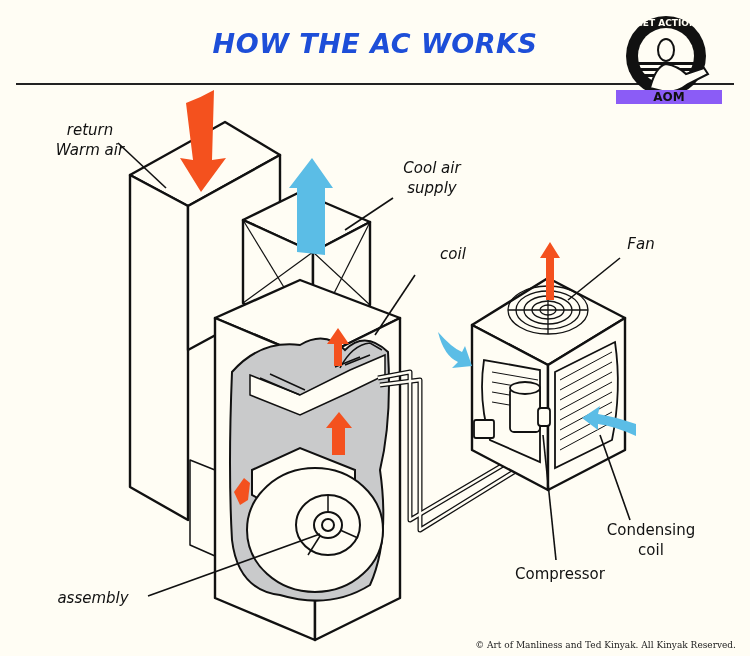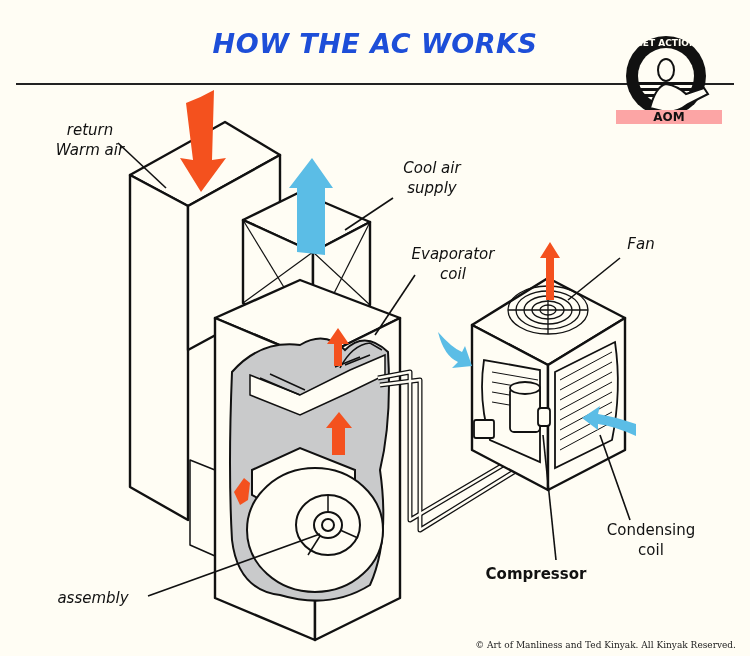--- a/index.html
+++ b/index.html
@@ -3,22 +3,22 @@
 <meta charset="utf-8">
 <style>
   html, body { margin: 0; padding: 0; }
   body { width: 750px; height: 656px; background: #fffdf4; position: relative; overflow: hidden; font-family: "DejaVu Sans", sans-serif; }
   .title { position: absolute; left: 0; width: 750px; top: 28px; text-align: center; font-family: "DejaVu Sans", sans-serif; font-weight: bold; font-style: italic; font-size: 27px; color: #1d4ed8; letter-spacing: 0.5px; }
   .rule { position: absolute; left: 16px; top: 83px; width: 718px; height: 2px; background: #222; }
   .label { position: absolute; font-family: "DejaVu Sans", sans-serif; font-style: italic; font-size: 15px; color: #111; text-align: center; line-height: 20px; }
   .label.upright { font-style: normal; }
   .copyright { position: absolute; right: 14px; bottom: 6px; font-family: "DejaVu Serif", serif; font-size: 9px; color: #222; }
   svg.art { position: absolute; left: 0; top: 0; }
-  .logo { position: absolute; left: 616px; top: 12px; width: 106px; height: 92px; margin-top: 20px; }
-  .logo-text { position: absolute; left: 0; width: 106px; top: 78px; text-align: center; font-family: "DejaVu Sans", sans-serif; font-weight: bold; font-size: 12px; color: #111; background: #fca5a5; }
+  .logo { position: absolute; left: 616px; top: 12px; width: 106px; height: 92px; }
+  .logo-text { position: absolute; left: 0; width: 106px; top: 78px; text-align: center; font-family: "DejaVu Sans", sans-serif; font-weight: bold; font-size: 12px; color: #111; background: #8b5cf6; }
 </style>
 </head>
 <body>
 
 <div class="title">HOW THE AC WORKS</div>
 <div class="rule"></div>
 
 <div class="logo">
   <svg width="106" height="92" viewBox="0 0 106 92">
     <circle cx="50" cy="44" r="40" fill="#111"></circle>
@@ -156,30 +156,29 @@
 
 <div class="label" style="left:40px; top:120px; width:100px;">
   <div>return</div>
   <div>Warm air</div>
 </div>
 <div class="label" style="left:392px; top:158px; width:80px;">
   <div>Cool air</div>
   <div>supply</div>
 </div>
 <div class="label" style="left:398px; top:244px; width:110px;">
-  <div>Evaporator</div>
   <div>coil</div>
 </div>
 <div class="label" style="left:616px; top:234px; width:50px;">
   <div>Fan</div>
 </div>
 <div class="label upright" style="left:596px; top:520px; width:110px;">
   <div>Condensing</div>
   <div>coil</div>
 </div>
-<div class="label upright" style="left:476px; top:564px; width:120px;font-weight:bold;">
+<div class="label upright" style="left:500px; top:564px; width:120px;">
   <div>Compressor</div>
 </div>
 <div class="label" style="left:28px; top:588px; width:130px;">
   <div>assembly</div>
 </div>
 
 <div class="copyright">© Art of Manliness and Ted Kinyak. All Kinyak Reserved.</div>
 
 </body></html>

